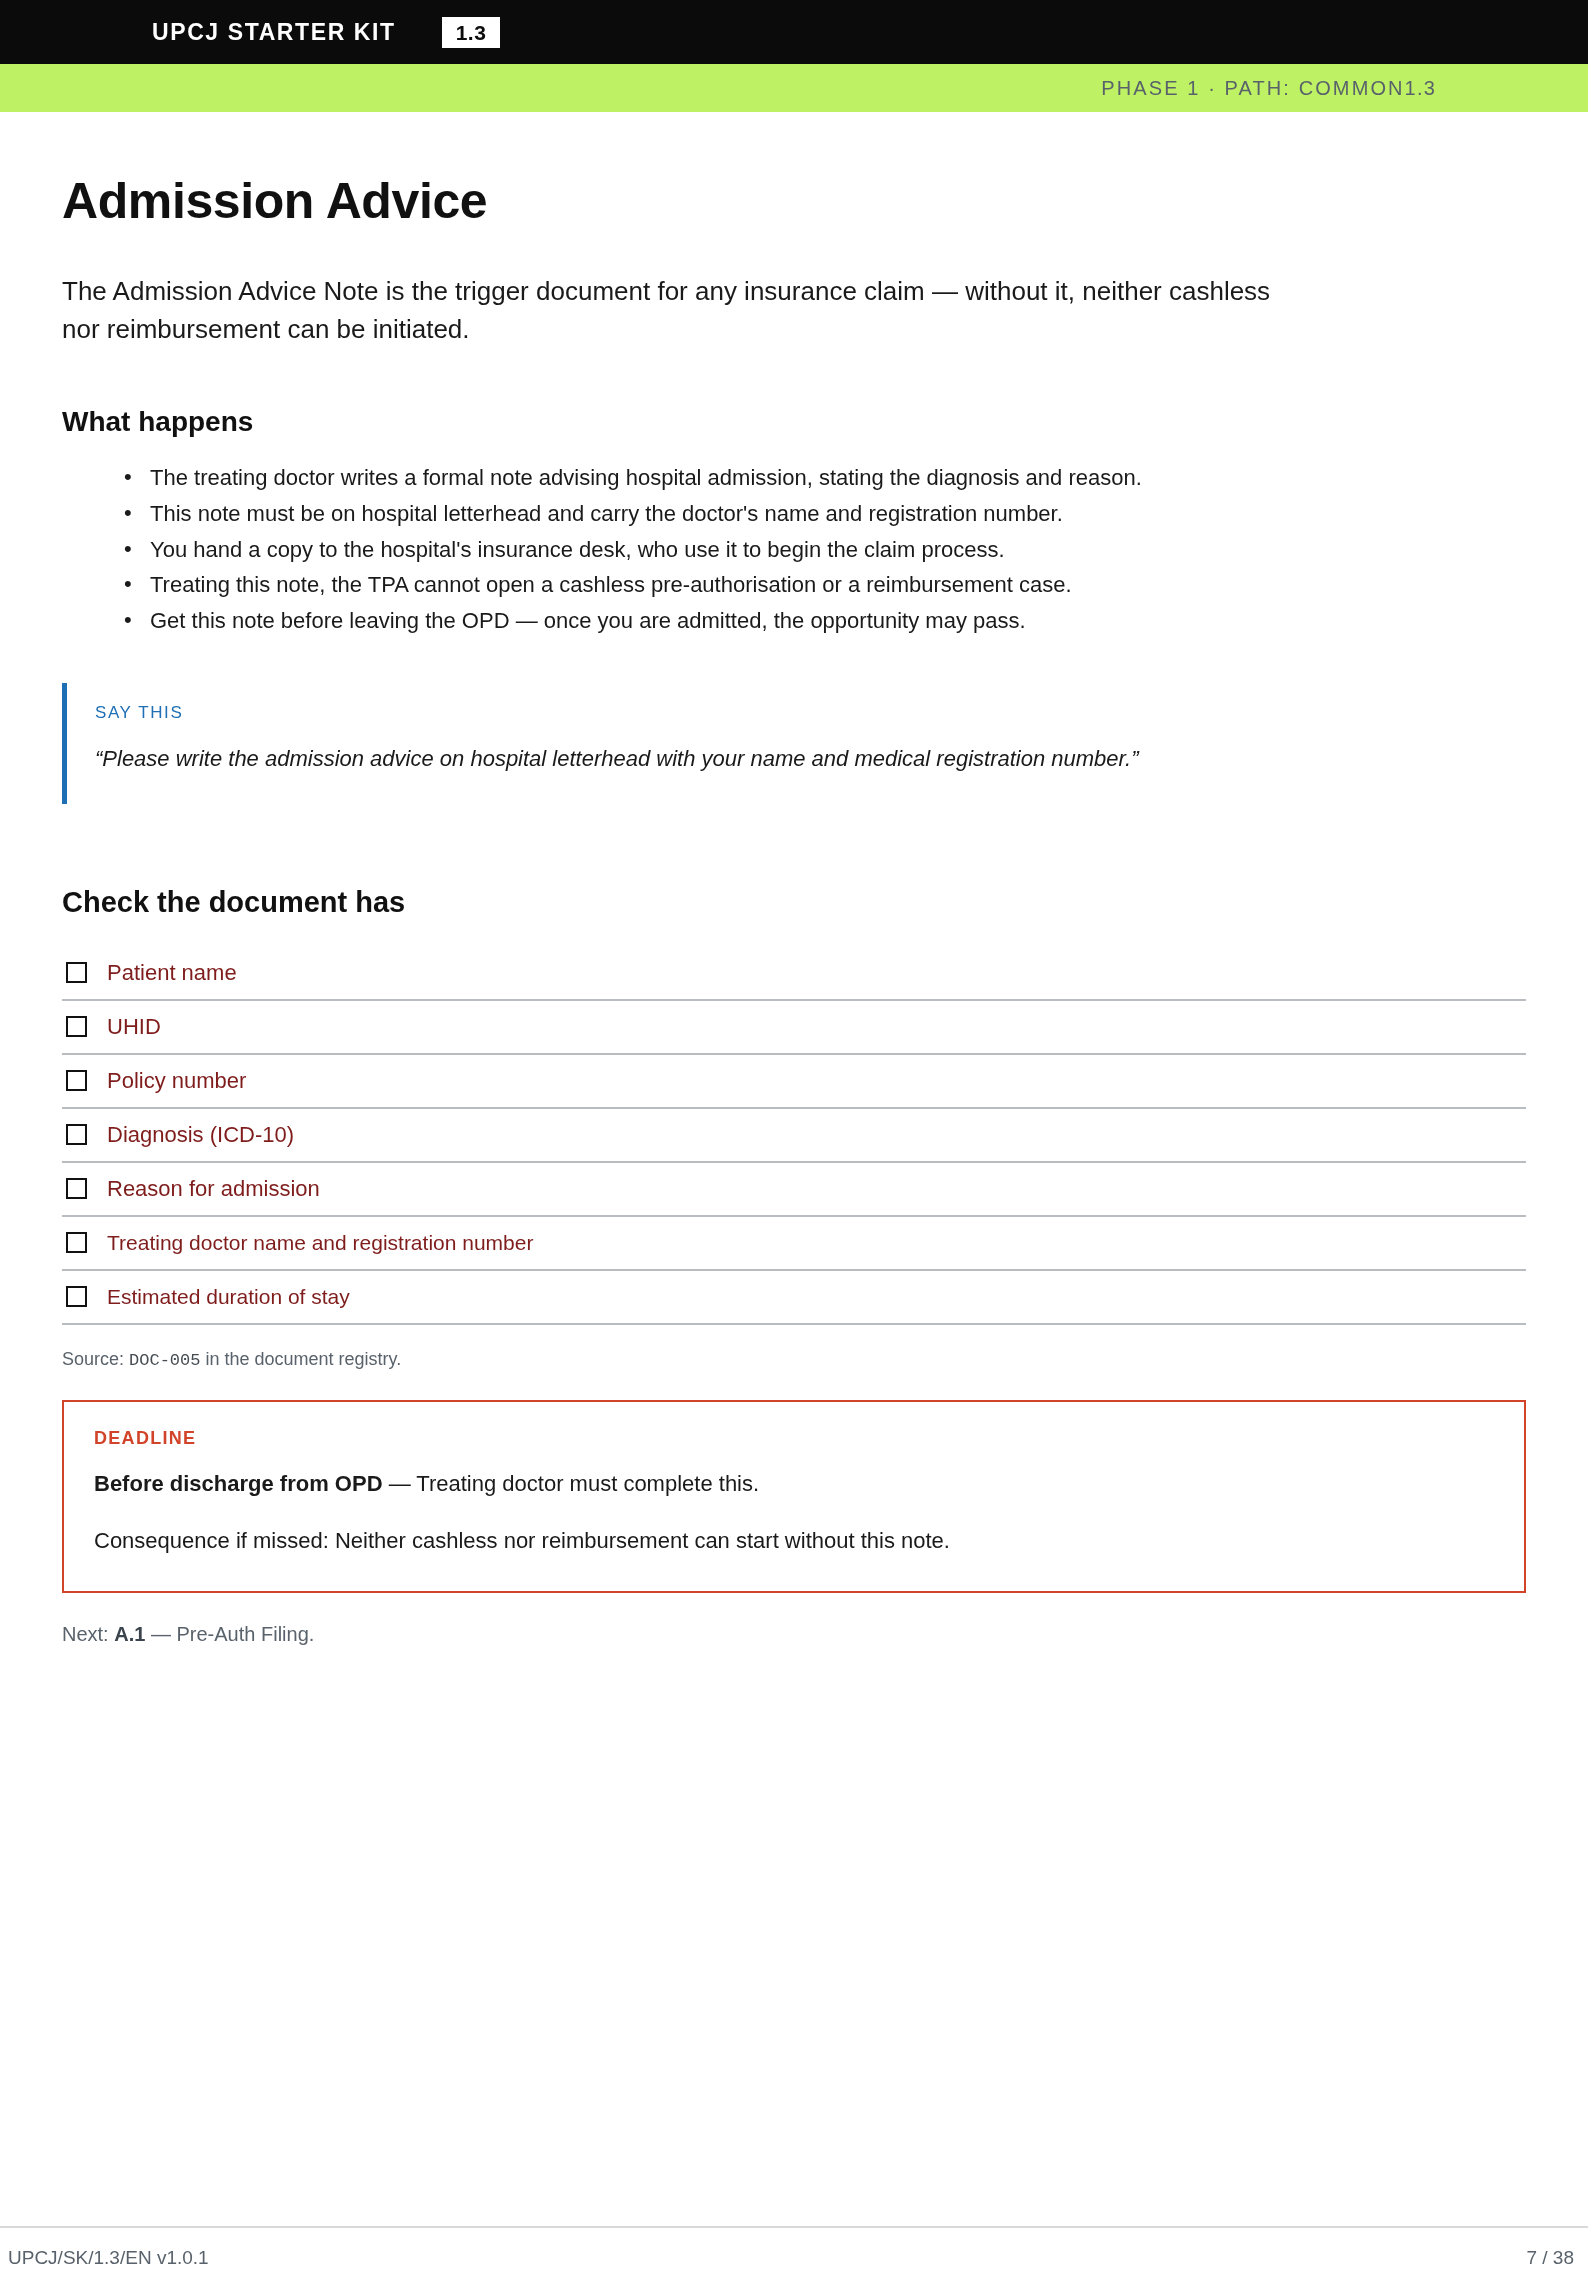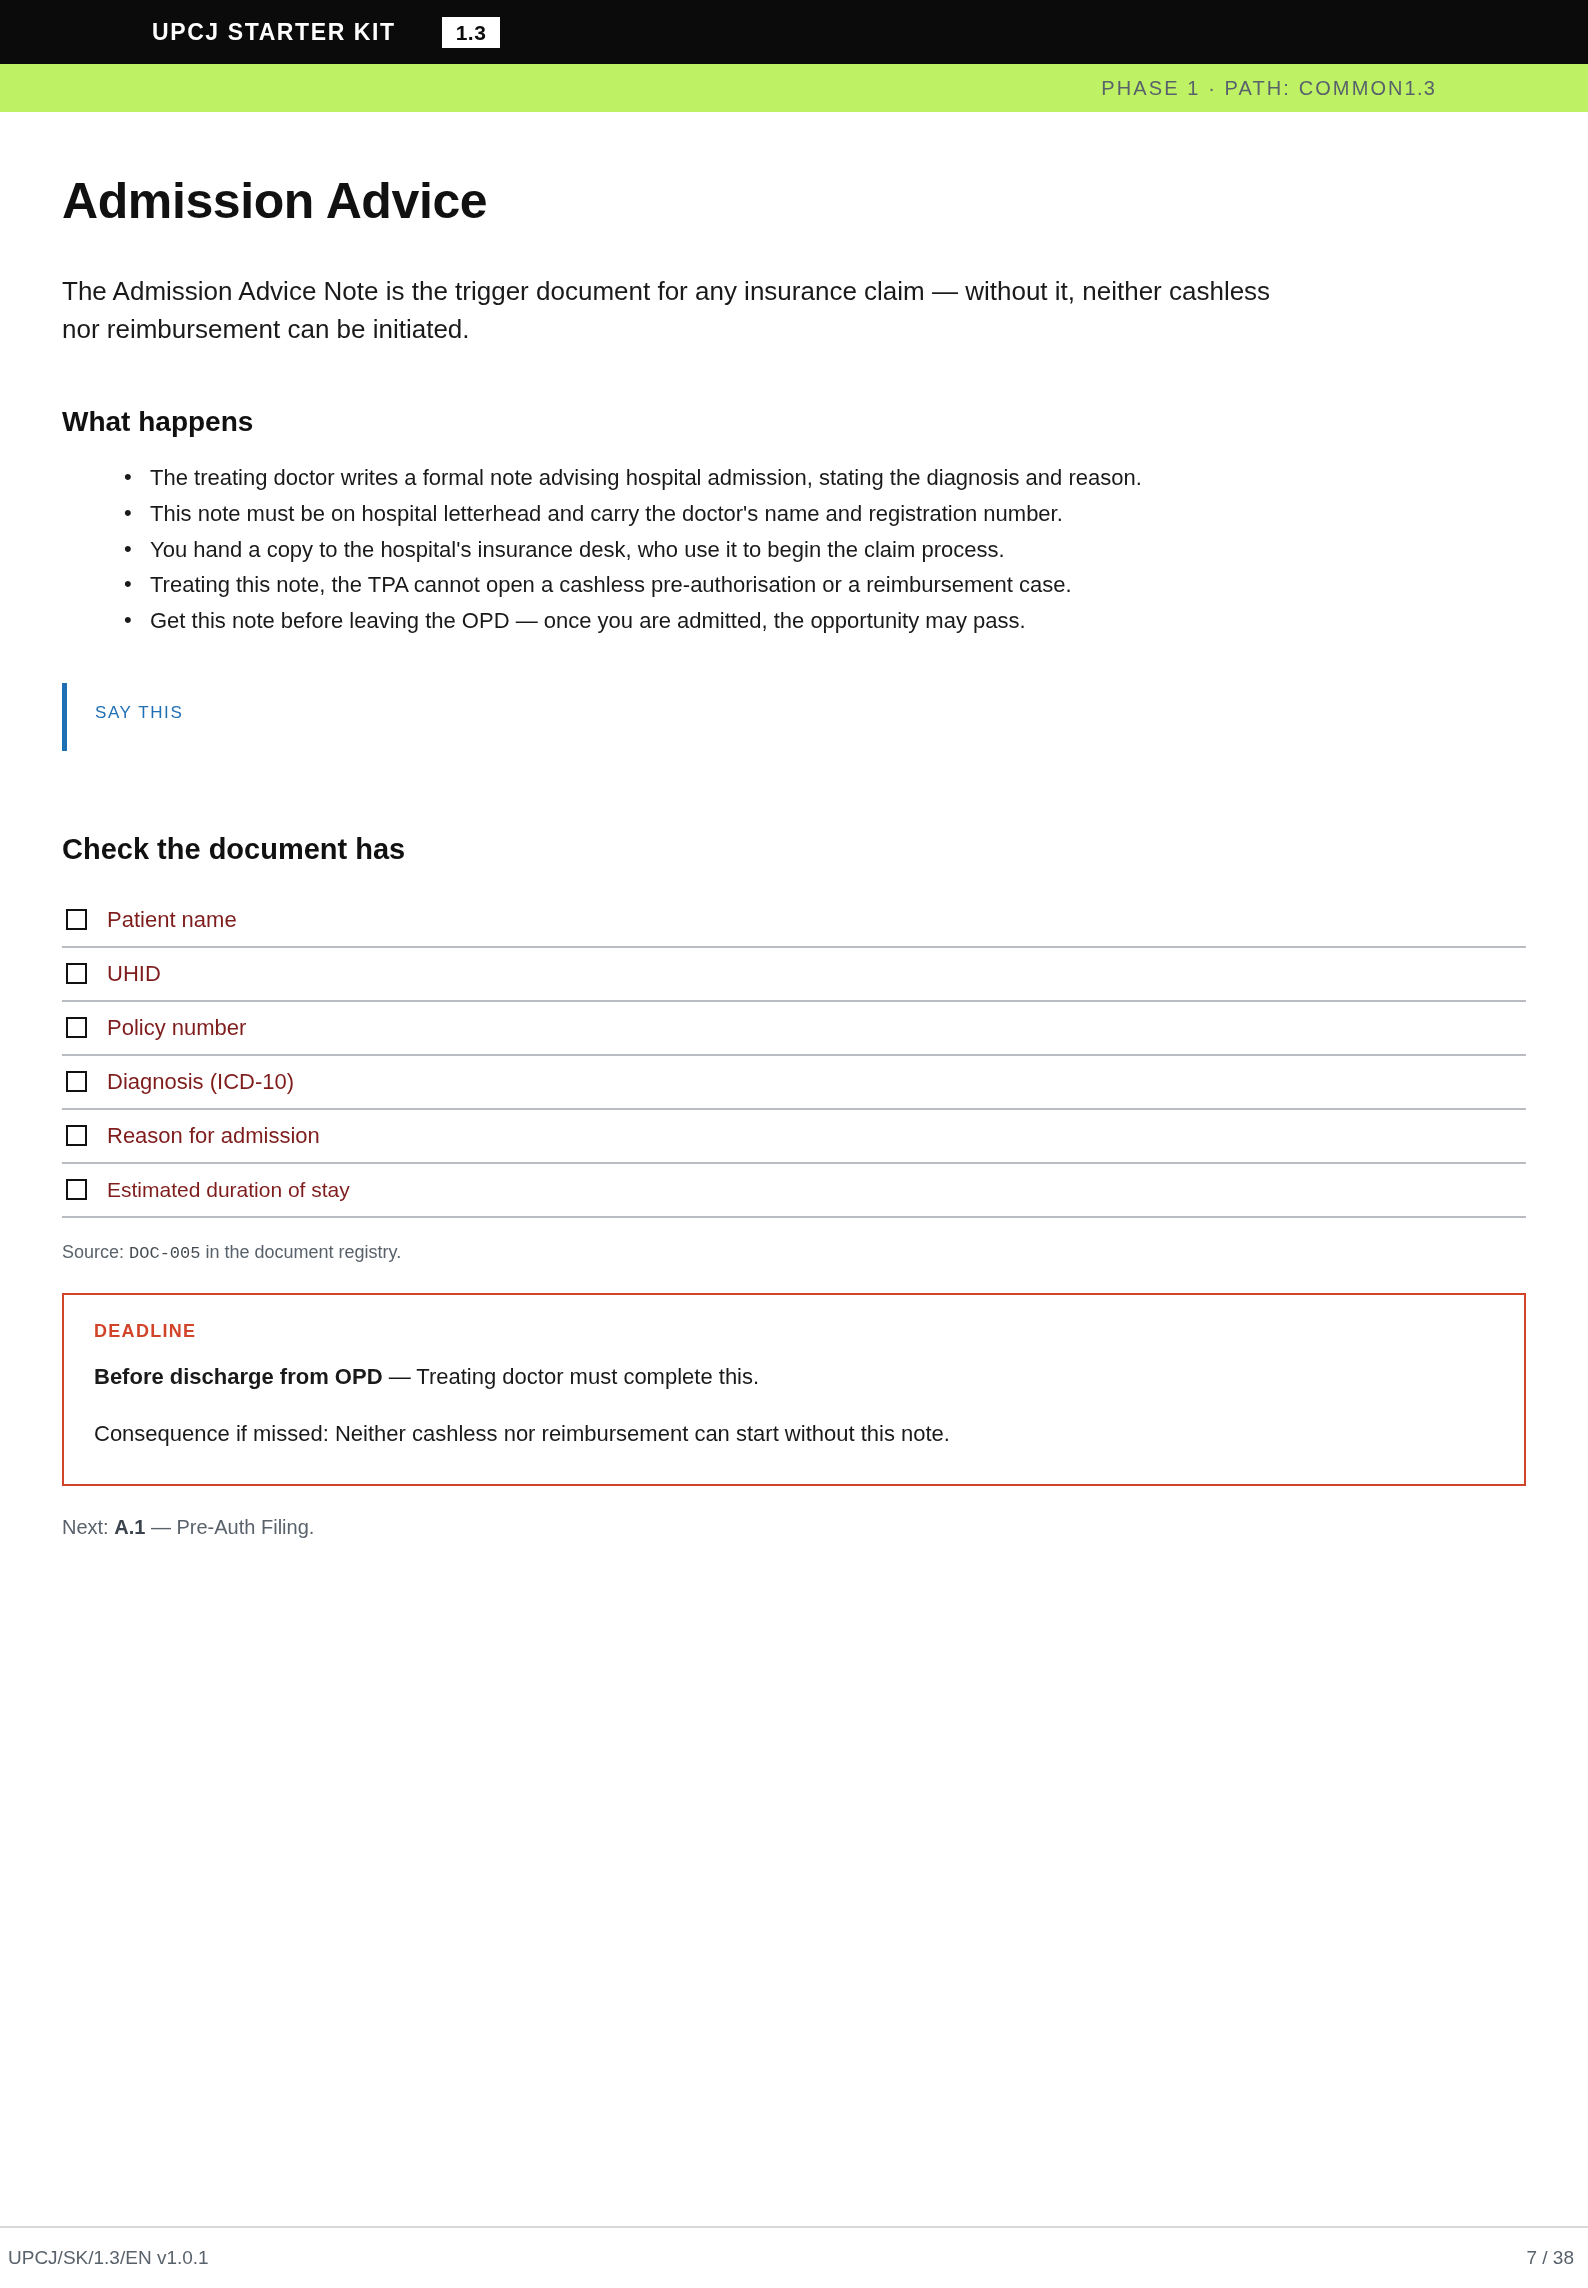--- a/index.html
+++ b/index.html
@@ -249,20 +249,21 @@
   <ul class="bullets">
     <li>The treating doctor writes a formal note advising hospital admission, stating the diagnosis and reason.</li>
     <li>This note must be on hospital letterhead and carry the doctor's name and registration number.</li>
     <li>You hand a copy to the hospital's insurance desk, who use it to begin the claim process.</li>
     <li>Treating this note, the TPA cannot open a cashless pre-authorisation or a reimbursement case.</li>
     <li>Get this note before leaving the OPD — once you are admitted, the opportunity may pass.</li>
   </ul>
 
   <div class="callout-say">
     <div class="label">SAY THIS</div>
+    <div class="quote">“Please write the admission advice on hospital letterhead with your name and medical registration number.”</div>
   </div>
 
   <h2 class="checklist-title">Check the document has</h2>
 
   <div class="checklist">
     <div class="check-row">
       <span class="check-box"></span>
       <span class="check-label">Patient name</span>
     </div>
     <div class="check-row">
@@ -273,20 +274,24 @@
       <span class="check-box"></span>
       <span class="check-label">Policy number</span>
     </div>
     <div class="check-row">
       <span class="check-box"></span>
       <span class="check-label">Diagnosis (ICD-10)</span>
     </div>
     <div class="check-row">
       <span class="check-box"></span>
       <span class="check-label">Reason for admission</span>
+    </div>
+    <div class="check-row small">
+      <span class="check-box"></span>
+      <span class="check-label">Treating doctor name and registration number</span>
     </div>
     <div class="check-row small">
       <span class="check-box"></span>
       <span class="check-label">Estimated duration of stay</span>
     </div>
   </div>
 
   <div class="source-line">
     <span>Source:</span>
     <span class="mono">DOC-005</span>

